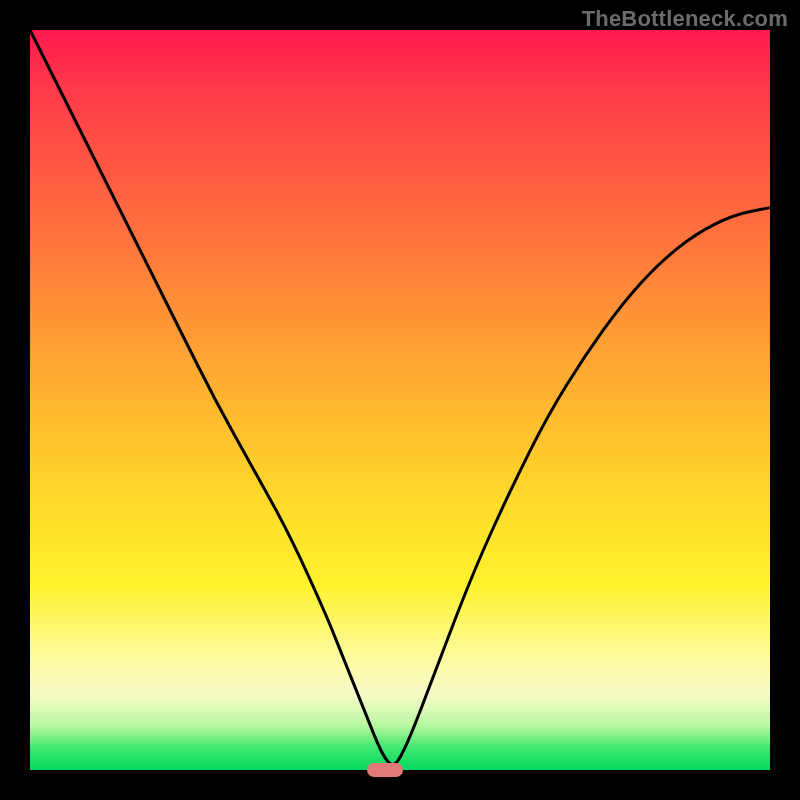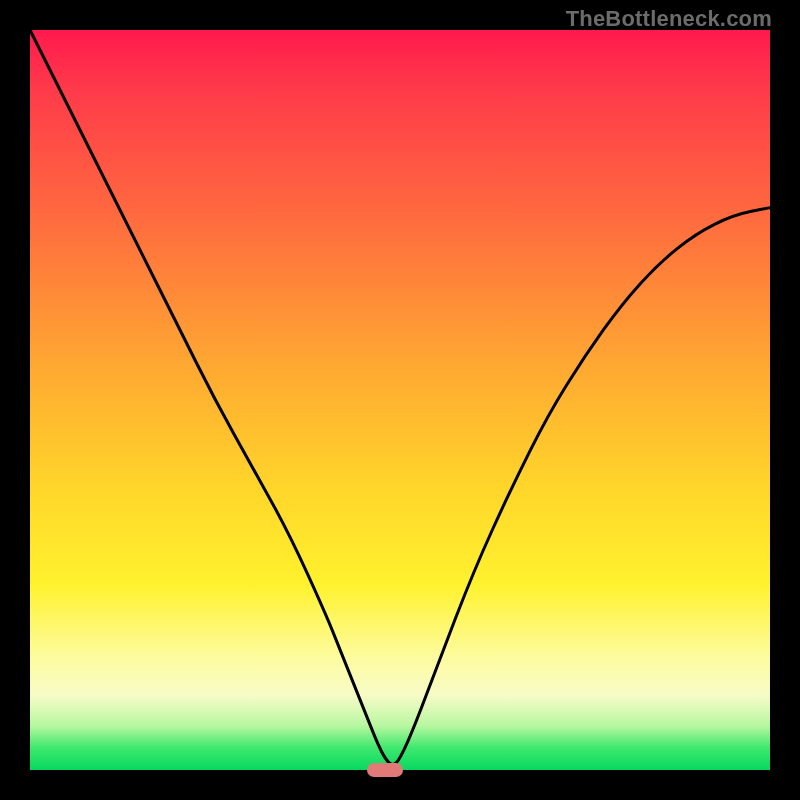--- a/index.html
+++ b/index.html
@@ -35,21 +35,21 @@
       #fdfca1 85%,
       #f6fbc7 90%,
       #b8f7a0 94%,
       #3fe86e 97%,
       #07d85f 100%
     );
   }
   .watermark {
     position: absolute;
     top: 6px;
-    right: 28px;
+    right: 12px;
     font-size: 22px;
     font-weight: 600;
     color: #6b6b6b;
     letter-spacing: 0.2px;
     user-select: none;
   }
   svg.curve {
     position: absolute;
     left: 0;
     top: 0;

